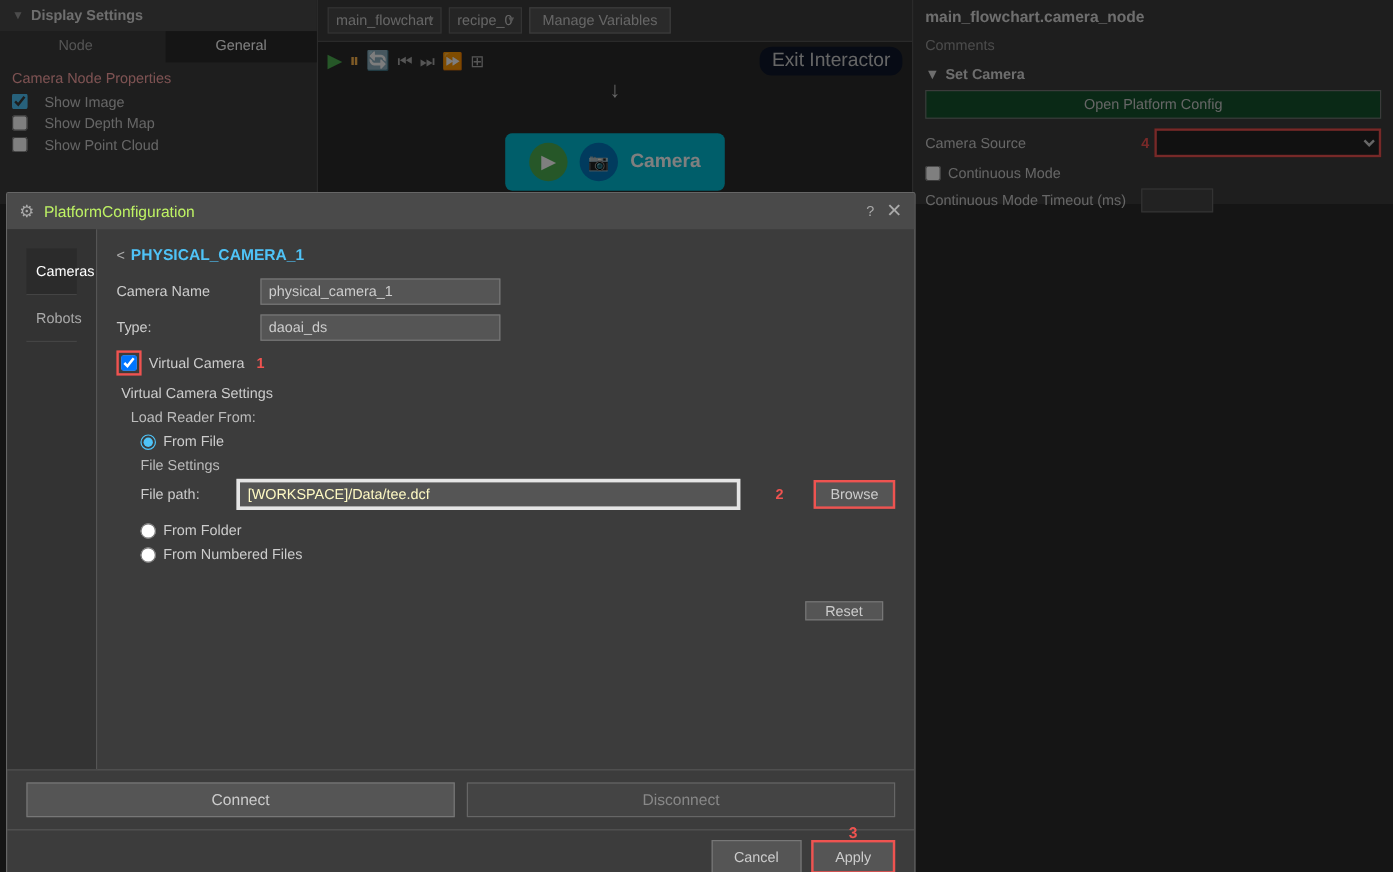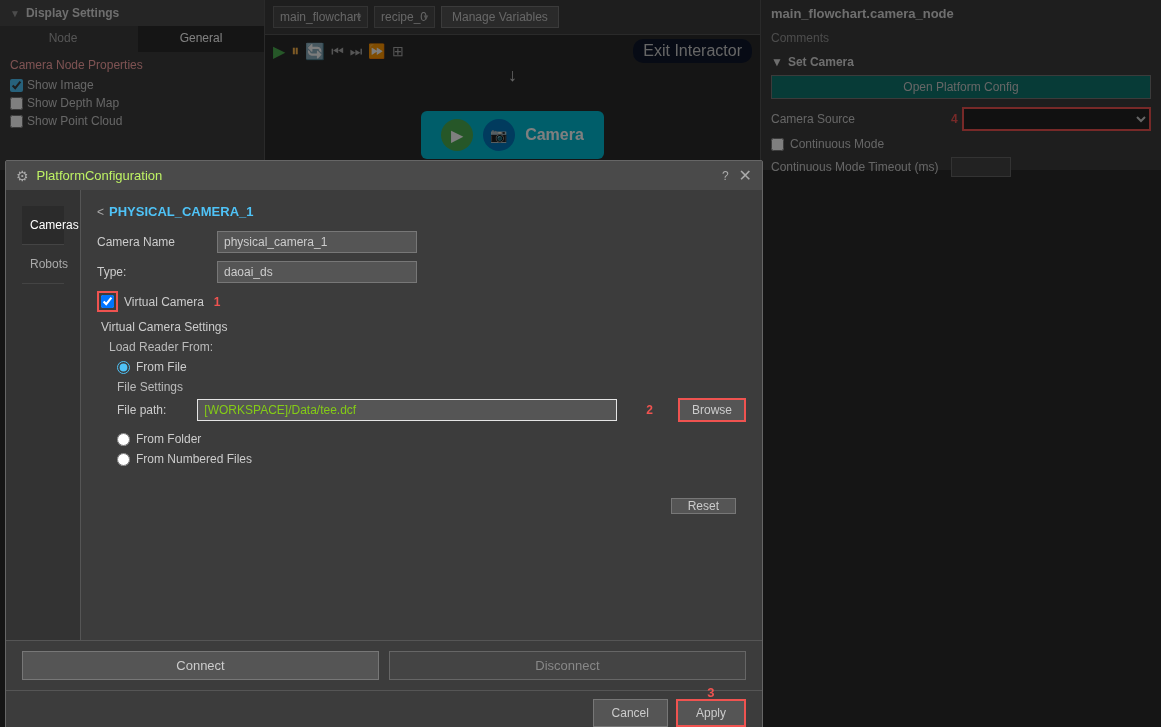--- a/index.html
+++ b/index.html
@@ -55,22 +55,21 @@
     .camera-node-props {
       padding: 6px 10px;
     }
     .camera-node-title {
       color: #fca5a5;
       font-size: 12px;
       margin-bottom: 6px;
     }
     .checkbox-row {
       display: flex;
-      align-items: center;
-      gap: 4px;
+      gap: 14px;
       margin-bottom: 4px;
     }
     .checkbox-row input[type="checkbox"] {
       accent-color: #4fc3f7;
       width: 13px; height: 13px;
     }
 
     
     .top-center {
       position: absolute;
@@ -215,21 +214,21 @@
     .set-camera-header {
       display: flex;
       align-items: center;
       gap: 5px;
       color: #ddd;
       font-weight: bold;
       margin-bottom: 6px;
     }
     .open-platform-btn {
       width: 100%;
-      background: #0f766e;
+      background: #14532d;
       color: #ccc;
       border: 1px solid #777;
       padding: 4px;
       cursor: pointer;
       font-size: 12px;
       text-align: center;
       margin-bottom: 8px;
     }
     .prop-row {
       display: flex;
@@ -416,22 +415,22 @@
       margin-bottom: 4px;
     }
     .file-path-row {
       display: flex;
       align-items: center;
       gap: 25px;
     }
     .file-label { color: #ccc; font-size: 12px; margin-right: 6px; }
     .file-path-input {
       background: #555;
-      border: 1px solid #e5e5e5;
-      color: #84cc16;
+      border: 3px solid #e5e5e5;
+      color: #fef9c3;
       padding: 3px 6px;
       font-size: 12px;
       flex: 1;
     }
     .badge-2 {
       color: #ef5350;
       font-weight: bold;
       margin-left: 4px;
     }
     .browse-btn {

